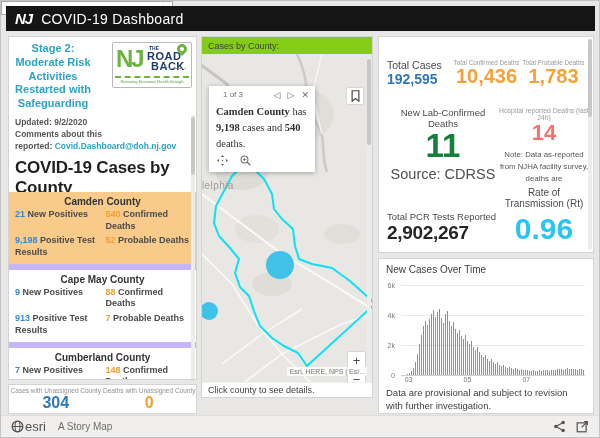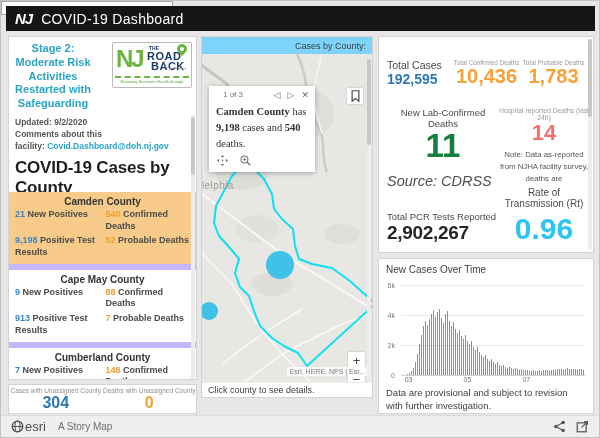--- a/index.html
+++ b/index.html
@@ -50,21 +50,21 @@
     font-size:9px; color:#4a4a4a; font-weight:bold; line-height:1.3;}
   .nb { color:#3a86c8; } .no { color:#f09f2e; }
   .unassigned { left:7px; top:383px; width:189px; height:30px; display:flex; }
   .ubox { flex:1; text-align:center; padding-top:2px; }
   .ulabel { font-size:6.5px; color:#8f8f8f; }
   .uval-blue { font-size:16px; font-weight:bold; color:#2e77b5; line-height:1.1;}
   .uval-orange { font-size:16px; font-weight:bold; color:#f0a02f; line-height:1.1;}
 
   
   .mappanel { left:200px; top:35px; width:172px; height:362px; overflow:hidden; }
-  .map-title { padding:4px 6px 2px 6px; font-size:9px; color:#3e3e3e; background:#7dd3fc; height:17px;text-align:right;}
+  .map-title { padding:4px 6px 2px 6px; font-size:9px; color:#3e3e3e; background:#84cc16; height:17px;}
   .maparea { position:absolute; left:0; top:17px; width:170px; height:330px;
     background:#e9e7e3; overflow:hidden; }
   .place-label { position:absolute; left:0px; top:126px; font-size:10px; color:#9b9b9b; letter-spacing:.4px;}
   .attribution { position:absolute; right:4px; top:313px; background:rgba(255,255,255,.78);
     font-size:7px; color:#787878; padding:1px 3px; }
   .map-hint { position:absolute; left:0; bottom:0; width:100%; height:15px; background:#fff;
     font-size:9px; color:#3e3e3e; padding:2px 6px; border-top:1px solid #eee;}
   .popup { position:absolute; left:7px; top:32px; width:106px; height:86px; background:#fff;
     box-shadow:0 1px 5px rgba(0,0,0,.3); }
   .pop-head { display:flex; align-items:center; height:17px; padding:0 6px; font-size:8px; color:#6e6e6e;}
@@ -91,21 +91,21 @@
   .s-tc { width:66px; } 
   .s-tc .lab { font-size:10.5px; color:#4a4a4a; }
   .s-tc .val { font-size:14px; font-weight:bold; color:#2e77b5; }
   .s-col { flex:1; text-align:center; }
   .s-col .lab { font-size:6.3px; color:#9a9a9a; }
   .s-col .val { font-size:20px; font-weight:bold; color:#f7a137; line-height:1.05;}
   .srow2 { display:flex; padding:20px 4px 0 8px; }
   .s2l { width:112px; text-align:center; }
   .s2l .lab { font-size:9.5px; color:#4a4a4a; }
   .s2l .big { font-size:33px; font-weight:bold; color:#15803d; line-height:1.05; }
-  .s2l .src { font-size:14.5px; color:#4f4f4f; text-align:left; margin-top:9px;font-style:italic;}
+  .s2l .src { font-size:14.5px; color:#4f4f4f; text-align:center; margin-top:2px;}
   .s2r { flex:1; text-align:center; }
   .s2r .lab { font-size:6.8px; color:#9a9a9a; }
   .s2r .big { font-size:22px; font-weight:bold; color:#f4716c; line-height:1.1; }
   .s2r .note { font-size:7.8px; color:#555; line-height:1.5; margin-top:4px; white-space:normal;}
   .s2r .rt-lab { font-size:10px; color:#4a4a4a; margin-top:3px;}
   .srow3 { display:flex; padding:2px 4px 0 8px; align-items:flex-end;}
   .s3l { width:112px; }
   .s3l .lab { font-size:9.5px; color:#4a4a4a; }
   .s3l .val { font-size:19px; font-weight:bold; color:#262626; letter-spacing:-.3px;}
   .s3r { flex:1; text-align:center; }
@@ -154,21 +154,21 @@
       <span class="rb-road">ROAD</span>
       <span class="rb-back">BACK</span>
       <span class="rb-pin"></span>
       <span class="rb-dash"></span>
       <div class="rb-strip">Restoring Economic Health through Public Health</div>
     </div>
   </div>
   <div class="meta">
     <div>Updated: 9/2/2020</div>
     <div>Comments about this</div>
-    <div><span>facility:</span>
+    <div><span>reported:</span>
       <a href="#">Covid.Dashboard@doh.nj.gov</a></div>
   </div>
   <div class="sec-title">COVID-19 Cases by County</div>
   <div class="sec-sub">Data is provisional and subject to revision.</div>
   <div class="clist" id="county-list">
       <div class="crow hl">
         <div class="cname">Camden County</div>
         <div class="cgrid">
           <div><span class="nb">21</span> New Positives</div>
           <div><span class="no">540</span> Confirmed Deaths</div>

